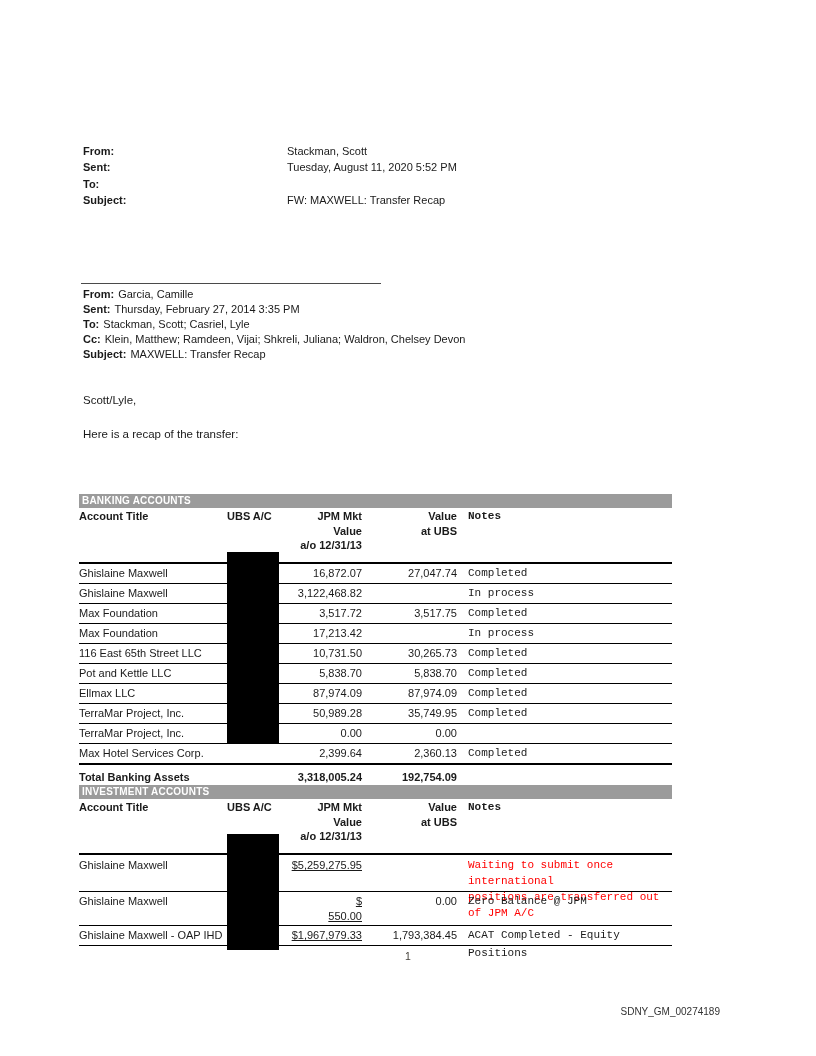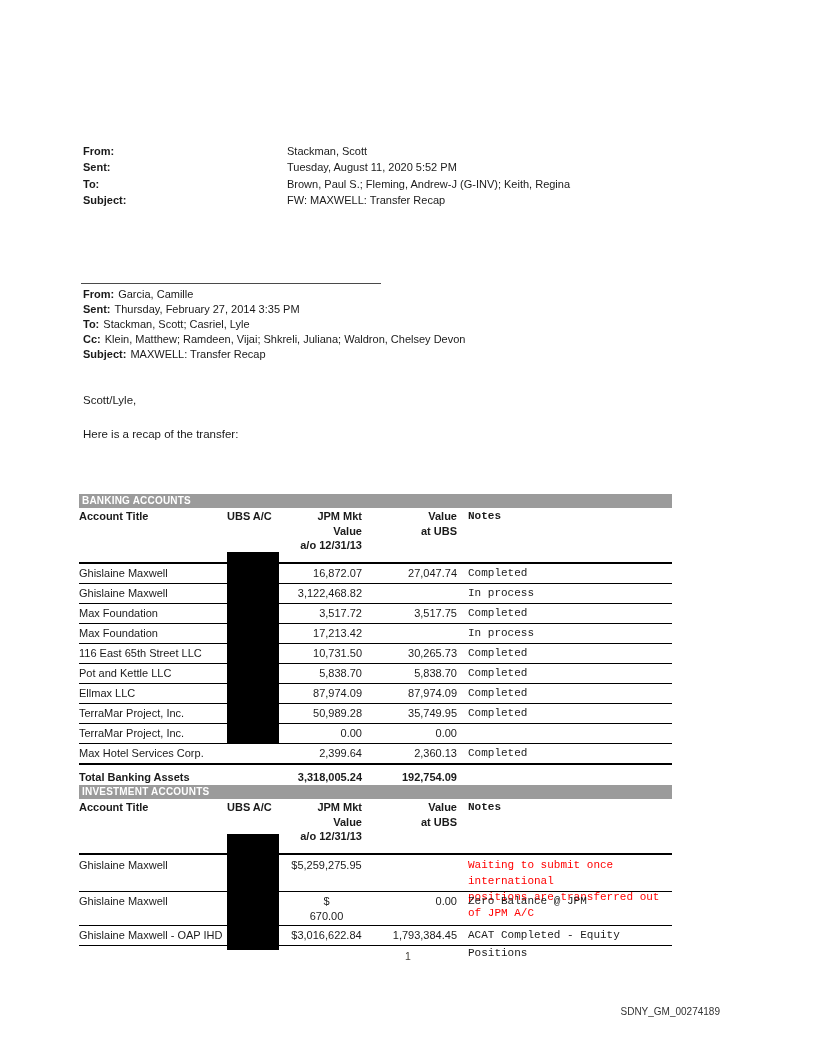--- a/index.html
+++ b/index.html
@@ -24,21 +24,21 @@
   .acct-table{position:absolute;left:79px;width:593px;font-size:11px;}
   .banking{top:494px;}
   .investment{top:785px;}
   .section-band{height:14px;line-height:14px;color:#ffffff;font-weight:bold;font-size:10px;
     padding-left:3px;letter-spacing:.2px;}
   .col-header{display:flex;height:56px;font-weight:bold;border-bottom:2px solid #000;
     line-height:14.7px;padding-top:1px;box-sizing:border-box;}
   .c-account{width:148px;flex:0 0 148px;}
   .c-redact{width:52px;flex:0 0 52px;}
   .c-jpm{width:83px;flex:0 0 83px;text-align:right;}
-  .c-jpm-left{width:83px;flex:0 0 83px;text-align:center;padding-left:12px;box-sizing:border-box;}
+  .c-jpm-left{width:83px;flex:0 0 83px;text-align:right;padding-left:12px;box-sizing:border-box;text-decoration:underline;}
   .c-ubs{width:95px;flex:0 0 95px;text-align:right;}
   .c-note{flex:1;padding-left:11px;font-family:Liberation Mono, monospace;}
   .hdr-center{text-align:left;}
   .trow{display:flex;height:19px;line-height:18px;border-bottom:1px solid #000;align-items:flex-start;}
   .trow.thick{border-bottom:2px solid #000;}
   .trow.tall2{height:34px;line-height:16px;padding-top:2px;box-sizing:content-box;}
   .trow.tall3{height:31px;line-height:15px;padding-top:2px;}
   .total-row{display:flex;height:20px;line-height:20px;font-weight:bold;margin-top:2px;}
   .redaction{position:absolute;left:148px;width:52px;background:#000;}
   .red-note{color:#ff0000;}
@@ -54,21 +54,20 @@
   <div class="oh-row">
     <span class="oh-label">From:</span>
     <span class="oh-value">Stackman, Scott</span>
   </div>
   <div class="oh-row">
     <span class="oh-label">Sent:</span>
     <span class="oh-value">Tuesday, August 11, 2020 5:52 PM</span>
   </div>
   <div class="oh-row">
     <span class="oh-label">To:</span>
-    <span class="oh-value">Brown, Paul S.; Fleming, Andrew-J (G-INV); Keith, Regina</span>
   </div>
   <div class="oh-row">
     <span class="oh-label">Subject:</span>
     <span class="oh-value">FW: MAXWELL: Transfer Recap</span>
   </div>
 </div>
 
 <div class="sep-line"></div>
 <div class="inner-header">
   <div>
@@ -213,29 +212,29 @@
     <span class="c-note red-note">
       <span>Waiting to submit once international</span><br>
       <span>positions are transferred out of JPM A/C</span>
     </span>
   </div>
   <div class="trow tall3">
     <span class="c-account">Ghislaine Maxwell</span>
       <span class="c-redact"></span>
     <span class="c-jpm-left">
       <span>$</span><br>
-      <span>670.00</span>
+      <span>550.00</span>
     </span>
     <span class="c-ubs">0.00</span>
     <span class="c-note">Zero Balance @ JPM</span>
   </div>
   <div class="trow">
     <span class="c-account">Ghislaine Maxwell - OAP IHD</span>
       <span class="c-redact"></span>
-    <span class="c-jpm-left">$3,016,622.84</span>
+    <span class="c-jpm-left">$1,967,979.33</span>
     <span class="c-ubs">1,793,384.45</span>
     <span class="c-note">ACAT Completed - Equity Positions</span>
   </div>
   <div class="redaction" style="top:49px;height:116px;"></div>
 </div>
 
 <div class="page-number">1</div>
 <div class="bates">SDNY_GM_00274189</div>
 
 </body></html>

